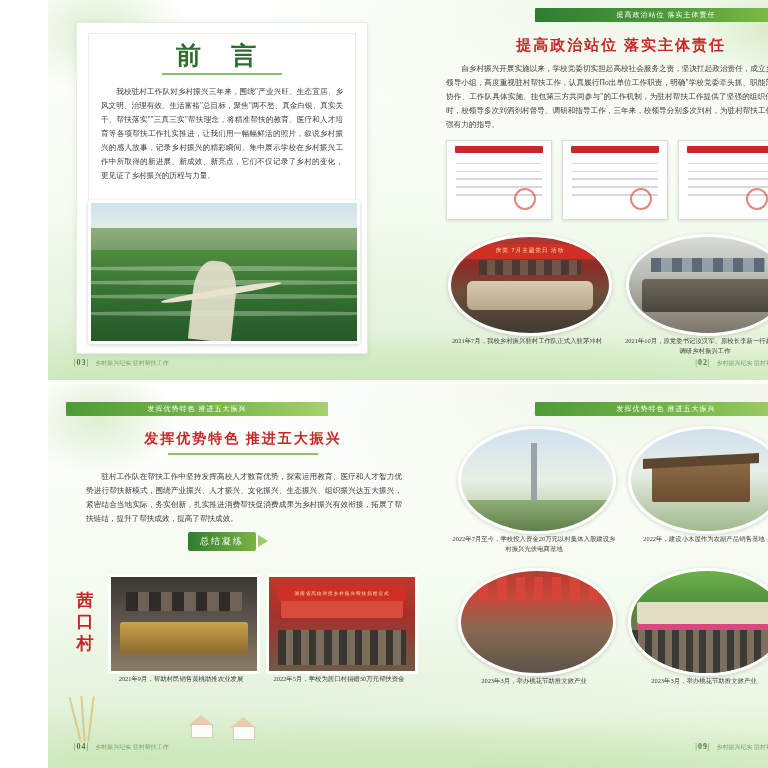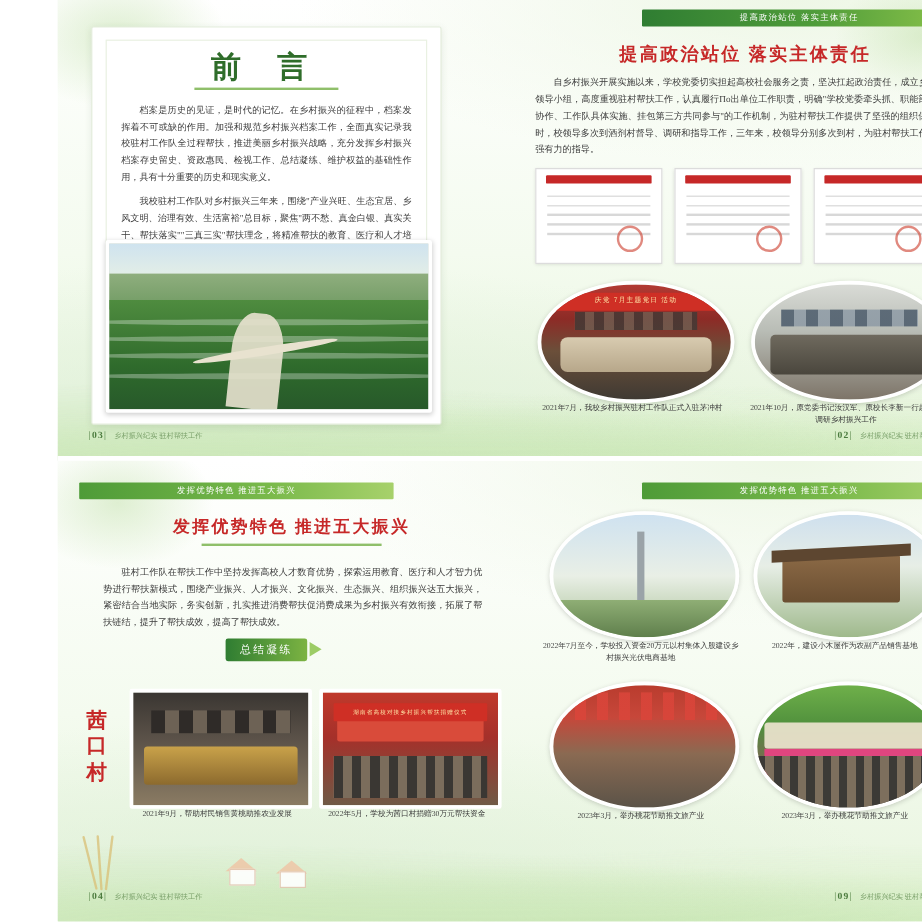--- a/index.html
+++ b/index.html
@@ -221,21 +221,21 @@
     font-family:"Liberation Serif", serif;
   }
   .tag:after{
     content:"";position:absolute;right:-12px;top:3px;
     border-left:10px solid #9ccc65;border-top:6px solid transparent;border-bottom:6px solid transparent;
   }
 
   .vtitle{
     position:absolute;left:24px;top:206px;width:26px;
     color:#c62828;font-weight:bold;font-size:17px;line-height:1.25;
-    font-family:"Liberation Serif", serif;
+    font-family:"Liberation Serif", serif;text-align:center;
   }
 
   .housedeco{
     position:absolute;width:0;height:0;border-left:13px solid transparent;
     border-right:13px solid transparent;border-bottom:11px solid #f0c0a0;opacity:.75;
   }
   .housebody{position:absolute;width:20px;height:12px;background:#ffffff;border:1px solid #e3c7b2;opacity:.9;}
   .wheat{
     position:absolute;width:2px;height:46px;background:#d9c27a;opacity:.8;
     border-radius:2px;
@@ -251,21 +251,20 @@
     <div class="leafdeco" style="left:-40px;top:-30px;width:180px;height:120px;"></div>
     <div class="leafdeco" style="right:-30px;top:-20px;width:150px;height:100px;"></div>
 
     <div class="ribbon" style="left:487px;top:8px;width:262px;">提高政治站位  落实主体责任</div>
 
     <div class="leftcard">
       <div class="inner"></div>
       <div class="qianyan">前 言</div>
       <div class="qianyan-rule"></div>
       <div class="txt">
-        <p class="body-cn" style="margin:0 0 6px 0;">档案是历史的见证，是时代的记忆。在乡村振兴的征程中，档案发挥着不可或缺的作用。加强和规范乡村振兴档案工作，全面真实记录我校驻村工作队全过程帮扶，推进美丽乡村振兴战略，充分发挥乡村振兴档案存史留史、资政惠民、检视工作、总结凝练、维护权益的基础性作用，具有十分重要的历史和现实意义。</p>
         <p class="body-cn" style="margin:0;">我校驻村工作队对乡村振兴三年来，围绕"产业兴旺、生态宜居、乡风文明、治理有效、生活富裕"总目标，聚焦"两不愁、真金白银、真实关干、帮扶落实""三真三实"帮扶理念，将精准帮扶的教育、医疗和人才培育等各项帮扶工作扎实推进，让我们用一幅幅鲜活的照片，叙说乡村振兴的感人故事，记录乡村振兴的精彩瞬间。集中展示学校在乡村振兴工作中所取得的新进展、新成效、新亮点，它们不仅记录了乡村的变化，更见证了乡村振兴的历程与力量。</p>
       </div>
     </div>
 
     <div class="photo hero">
       <div class="sky"></div>
       <div class="hillfar"></div>
       <div class="field"></div>
       <div class="terr" style="top:46%"></div>
       <div class="terr" style="top:56%"></div>

